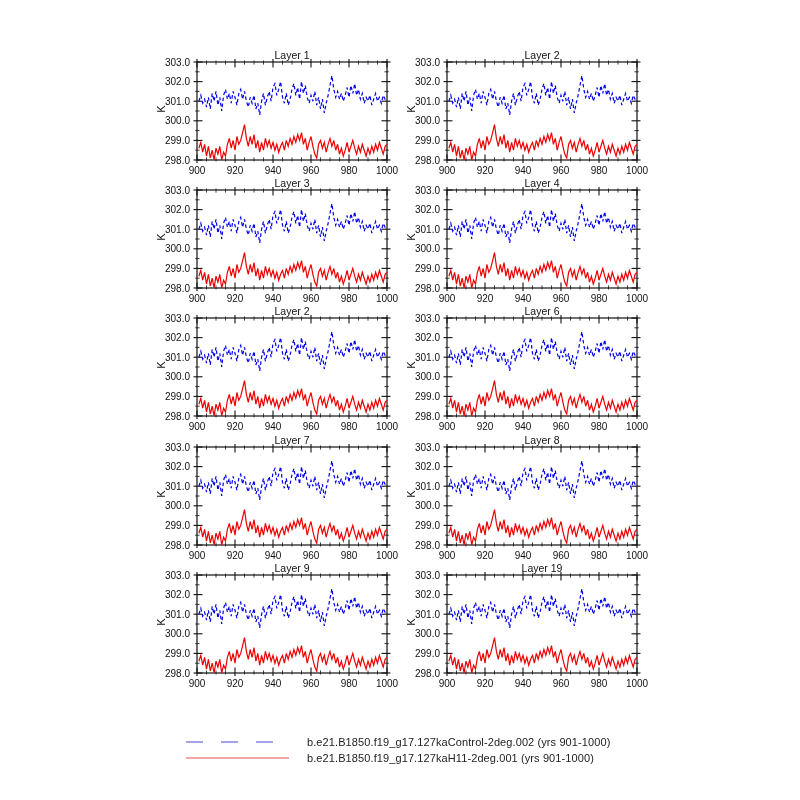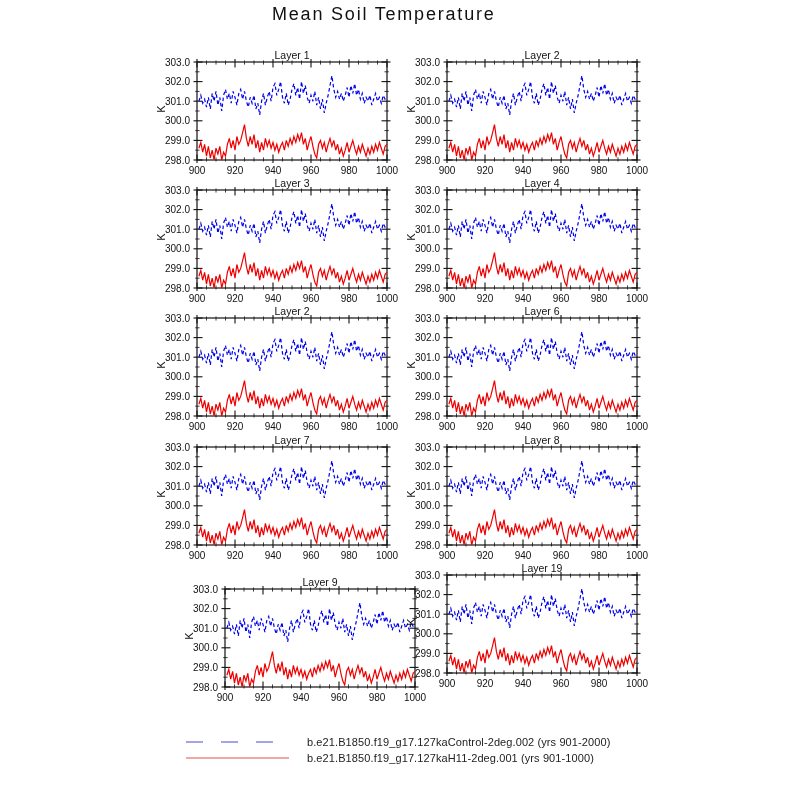--- a/index.html
+++ b/index.html
@@ -27,21 +27,21 @@
   .legend-row{display:flex;align-items:center;height:16px;}
   .legend-row + .legend-row{}
   .legend-swatch{width:105px;height:16px;flex:0 0 105px;}
   .legend-label{margin-left:17px;font-size:11px;letter-spacing:0.1px;color:#222;white-space:nowrap;}
   .dash-long{stroke-width:2;stroke-dasharray:17,18;}
   .solid-thin{stroke-width:2;}
 </style>
 </head>
 <body>
 
-<div id="main-title"><span>Mean Soil Temperature</span><br></div>
+<div id="main-title"><br></div>
 
 <div id="panels">
     <div class="panel" style="left: 157px; top: 57px;">
       <div class="ptitle">Layer 1</div>
       <div class="klab">K</div>
       <svg width="244" height="121">
         <rect x="40" y="5" width="190" height="98" fill="none" stroke="#111" stroke-width="1.2"></rect>
         <line x1="40" y1="106" x2="40" y2="97.5" stroke="#111" stroke-width="1.1"></line>
         <line x1="40" y1="2" x2="40" y2="10.5" stroke="#111" stroke-width="1.1"></line>
         <text class="tick-label" x="40" y="117" text-anchor="middle">900</text>
@@ -710,21 +710,21 @@
         <text class="tick-label" x="33" y="28.1" text-anchor="end">302.0</text>
         <line x1="38.2" y1="14.8" x2="42.6" y2="14.8" stroke="#111" stroke-width="0.8"></line>
         <line x1="231.8" y1="14.8" x2="227.4" y2="14.8" stroke="#111" stroke-width="0.8"></line>
         <line x1="36.5" y1="5" x2="45.5" y2="5" stroke="#111" stroke-width="1.1"></line>
         <line x1="233.5" y1="5" x2="224.5" y2="5" stroke="#111" stroke-width="1.1"></line>
         <text class="tick-label" x="33" y="8.5" text-anchor="end">303.0</text>
         <polyline points="41.9,44.2 43.8,38.3 45.7,46.2 47.6,42.2 49.5,50.1 51.4,40.3 53.3,52.0 55.2,36.4 57.1,44.2 59.0,34.4 60.9,48.1 62.8,40.3 64.7,54.0 66.6,38.3 68.5,32.4 70.4,42.2 72.3,36.4 74.2,46.2 76.1,34.4 78.0,40.3 79.9,48.1 81.8,36.4 83.7,32.4 85.6,42.2 87.5,34.4 89.4,44.2 91.3,50.1 93.2,40.3 95.1,46.2 97.0,38.3 98.9,52.0 100.8,46.2 102.7,57.9 104.6,44.2 106.5,36.4 108.4,48.1 110.3,40.3 112.2,34.4 114.1,44.2 116.0,30.5 117.9,26.6 119.8,38.3 121.7,32.4 123.6,24.6 125.5,40.3 127.4,46.2 129.3,36.4 131.2,48.1 133.1,42.2 135.0,32.4 136.9,26.6 138.8,38.3 140.7,30.5 142.6,42.2 144.5,24.6 146.4,36.4 148.3,28.5 150.2,40.3 152.1,46.2 154.0,38.3 155.9,44.2 157.8,34.4 159.7,48.1 161.6,40.3 163.5,52.0 165.4,42.2 167.3,56.0 169.2,46.2 171.1,38.3 173.0,28.5 174.9,18.7 176.8,32.4 178.7,40.3 180.6,34.4 182.5,42.2 184.4,36.4 186.3,44.2 188.2,38.3 190.1,30.5 192.0,40.3 193.9,28.5 195.8,36.4 197.7,26.6 199.6,38.3 201.5,32.4 203.4,42.2 205.3,36.4 207.2,46.2 209.1,40.3 211.0,44.2 212.9,38.3 214.8,48.1 216.7,42.2 218.6,36.4 220.5,44.2 222.4,40.3 224.3,46.2 226.2,38.3 228.1,42.2 230.0,40.3" fill="none" stroke="#0000ee" stroke-width="1.2" stroke-dasharray="3.5,2.6"></polyline>
         <polyline points="41.9,91.2 43.8,85.4 45.7,95.2 47.6,87.3 49.5,99.1 51.4,89.3 53.3,101.0 55.2,93.2 57.1,103.0 59.0,91.2 60.9,97.1 62.8,89.3 64.7,103.0 66.6,95.2 68.5,99.1 70.4,87.3 72.3,81.4 74.2,91.2 76.1,83.4 78.0,93.2 79.9,79.5 81.8,87.3 83.7,83.4 85.6,75.6 87.5,67.7 89.4,81.4 91.3,89.3 93.2,79.5 95.1,87.3 97.0,77.5 98.9,91.2 100.8,83.4 102.7,95.2 104.6,85.4 106.5,93.2 108.4,81.4 110.3,89.3 112.2,83.4 114.1,91.2 116.0,85.4 117.9,93.2 119.8,87.3 121.7,95.2 123.6,89.3 125.5,85.4 127.4,93.2 129.3,83.4 131.2,89.3 133.1,81.4 135.0,87.3 136.9,79.5 138.8,85.4 140.7,77.5 142.6,83.4 144.5,75.6 146.4,87.3 148.3,81.4 150.2,93.2 152.1,85.4 154.0,79.5 155.9,89.3 157.8,97.1 159.7,101.0 161.6,87.3 163.5,83.4 165.4,91.2 167.3,85.4 169.2,95.2 171.1,87.3 173.0,81.4 174.9,89.3 176.8,83.4 178.7,93.2 180.6,87.3 182.5,97.1 184.4,91.2 186.3,99.1 188.2,93.2 190.1,85.4 192.0,95.2 193.9,89.3 195.8,83.4 197.7,91.2 199.6,97.1 201.5,89.3 203.4,95.2 205.3,87.3 207.2,93.2 209.1,99.1 211.0,91.2 212.9,97.1 214.8,89.3 216.7,95.2 218.6,87.3 220.5,93.2 222.4,85.4 224.3,91.2 226.2,97.1 228.1,89.3 230.0,87.3" fill="none" stroke="#ee0000" stroke-width="1.2"></polyline>
       </svg>
     </div>
-    <div class="panel" style="left: 157px; top: 584px; margin-left: 28px;">
+    <div class="panel" style="left: 157px; top: 570px;">
       <div class="ptitle">Layer 9</div>
       <div class="klab">K</div>
       <svg width="244" height="121">
         <rect x="40" y="5" width="190" height="98" fill="none" stroke="#111" stroke-width="1.2"></rect>
         <line x1="40" y1="106" x2="40" y2="97.5" stroke="#111" stroke-width="1.1"></line>
         <line x1="40" y1="2" x2="40" y2="10.5" stroke="#111" stroke-width="1.1"></line>
         <text class="tick-label" x="40" y="117" text-anchor="middle">900</text>
         <line x1="49.5" y1="104.5" x2="49.5" y2="100.4" stroke="#111" stroke-width="0.8"></line>
         <line x1="49.5" y1="3.5" x2="49.5" y2="7.6" stroke="#111" stroke-width="0.8"></line>
         <line x1="59" y1="104.5" x2="59" y2="100.4" stroke="#111" stroke-width="0.8"></line>
@@ -887,21 +887,21 @@
         <polyline points="41.9,91.2 43.8,85.4 45.7,95.2 47.6,87.3 49.5,99.1 51.4,89.3 53.3,101.0 55.2,93.2 57.1,103.0 59.0,91.2 60.9,97.1 62.8,89.3 64.7,103.0 66.6,95.2 68.5,99.1 70.4,87.3 72.3,81.4 74.2,91.2 76.1,83.4 78.0,93.2 79.9,79.5 81.8,87.3 83.7,83.4 85.6,75.6 87.5,67.7 89.4,81.4 91.3,89.3 93.2,79.5 95.1,87.3 97.0,77.5 98.9,91.2 100.8,83.4 102.7,95.2 104.6,85.4 106.5,93.2 108.4,81.4 110.3,89.3 112.2,83.4 114.1,91.2 116.0,85.4 117.9,93.2 119.8,87.3 121.7,95.2 123.6,89.3 125.5,85.4 127.4,93.2 129.3,83.4 131.2,89.3 133.1,81.4 135.0,87.3 136.9,79.5 138.8,85.4 140.7,77.5 142.6,83.4 144.5,75.6 146.4,87.3 148.3,81.4 150.2,93.2 152.1,85.4 154.0,79.5 155.9,89.3 157.8,97.1 159.7,101.0 161.6,87.3 163.5,83.4 165.4,91.2 167.3,85.4 169.2,95.2 171.1,87.3 173.0,81.4 174.9,89.3 176.8,83.4 178.7,93.2 180.6,87.3 182.5,97.1 184.4,91.2 186.3,99.1 188.2,93.2 190.1,85.4 192.0,95.2 193.9,89.3 195.8,83.4 197.7,91.2 199.6,97.1 201.5,89.3 203.4,95.2 205.3,87.3 207.2,93.2 209.1,99.1 211.0,91.2 212.9,97.1 214.8,89.3 216.7,95.2 218.6,87.3 220.5,93.2 222.4,85.4 224.3,91.2 226.2,97.1 228.1,89.3 230.0,87.3" fill="none" stroke="#ee0000" stroke-width="1.2"></polyline>
       </svg>
     </div>
   </div>
 
 <div id="legend">
   <div class="legend-row">
     <svg class="legend-swatch" width="105" height="16">
       <line x1="1" y1="8" x2="104" y2="8" class="dash-long" stroke="#a4a4e8"></line>
     </svg>
-    <span class="legend-label">b.e21.B1850.f19_g17.127kaControl-2deg.002 (yrs 901-2000)</span>
+    <span class="legend-label">b.e21.B1850.f19_g17.127kaControl-2deg.002 (yrs 901-1000)</span>
   </div>
   <div class="legend-row">
     <svg class="legend-swatch" width="105" height="16">
       <line x1="1" y1="8" x2="104" y2="8" class="solid-thin" stroke="#f2a6a6"></line>
     </svg>
     <span class="legend-label">b.e21.B1850.f19_g17.127kaH11-2deg.001 (yrs 901-1000)</span>
   </div>
 </div>
 
 </body></html>

